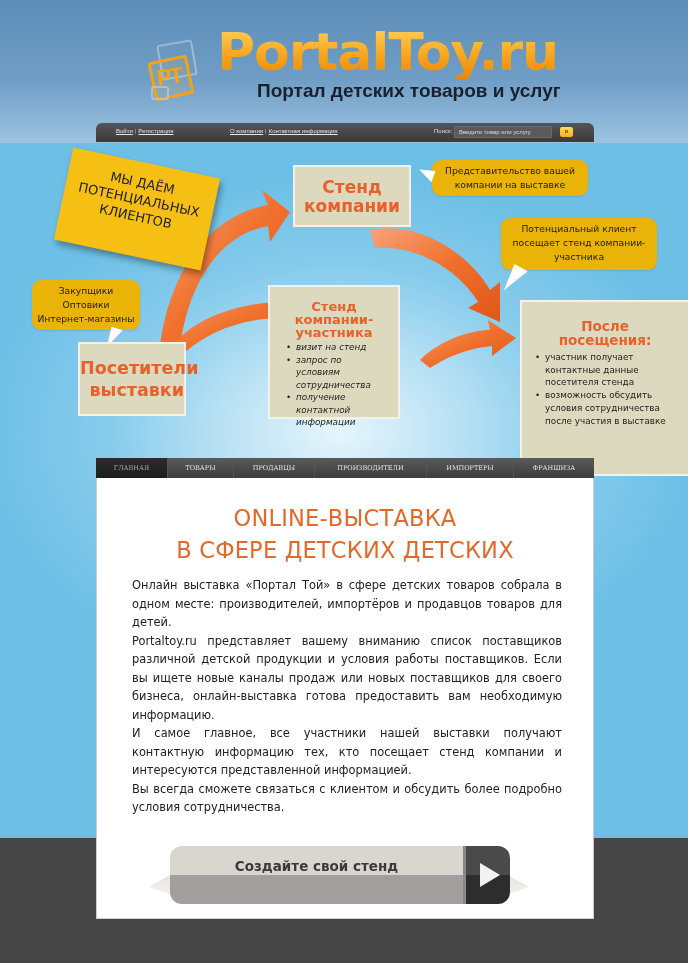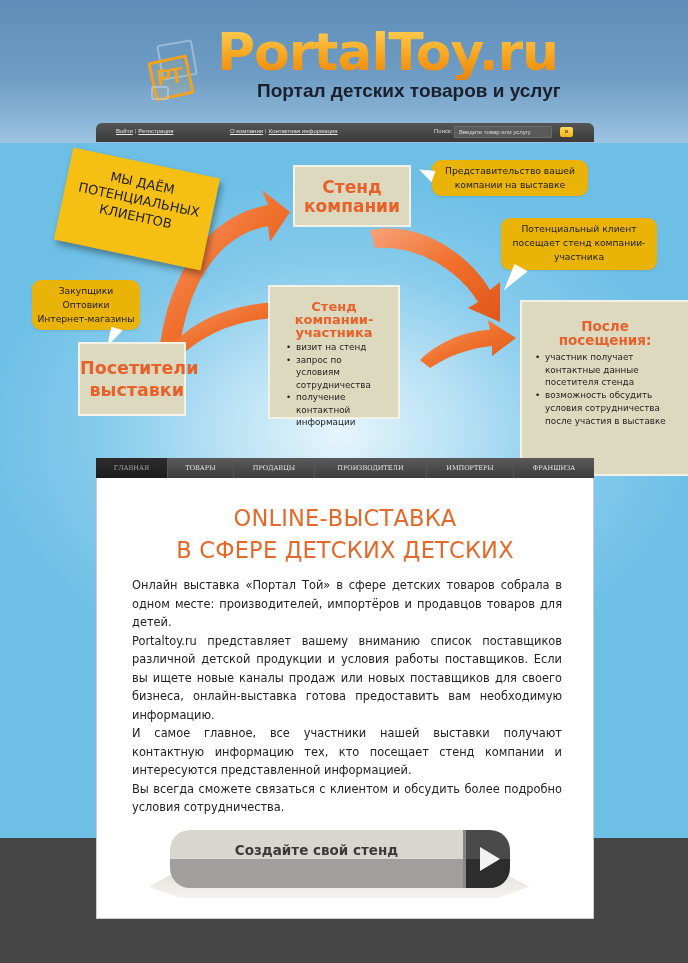--- a/index.html
+++ b/index.html
@@ -108,22 +108,22 @@
   .content-title {
     position: absolute; left: 0; top: 24px; width: 100%; text-align: center;
     font-family: "DejaVu Sans", sans-serif; font-size: 22.5px; color: #e3692a; line-height: 32px; font-weight: normal;
     letter-spacing: 0.2px;
   }
   .content-body {
     position: absolute; left: 35px; top: 98px; width: 430px;
     font-family: "DejaVu Sans", sans-serif; font-size: 11.4px; color: #222; line-height: 18.5px; text-align: justify;
   }
   .cta {
-    position: absolute; left: 73px; top: 352px; width: 340px; height: 58px;
-    border-radius: 20px; overflow: hidden;
+    position: absolute; left: 73px; top: 368px; width: 340px; height: 58px;
+    border-radius: 12px; overflow: hidden;
   }
   .cta-shadow {
     position: absolute; left: 52px; top: 392px; width: 380px; height: 28px;
     background: linear-gradient(180deg,#e0ddd6,#f4f2ee);
     clip-path: polygon(0 60%, 8% 0, 92% 0, 100% 60%, 92% 100%, 8% 100%);
     opacity: .9;
   }
   .cta-label {
     position: absolute; left: 0; top: 0; width: 293px; height: 58px;
     background: linear-gradient(180deg,#d9d5cf 0%,#d9d5cf 50%,#a29e9d 50%,#a29e9d 100%);
@@ -223,21 +223,21 @@
     <div>выставки</div>
   </div>
 </div>
 
 <div class="box" style="left:268px; top:285px; width:132px; height:134px;">
   <div class="title" style="font-size:13px; line-height:13px; padding-top:13px;">
     <div>Стенд</div>
     <div>компании-</div>
     <div>участника</div>
   </div>
-  <ul style="padding:2px 22px 0 14px; font-size:8.8px; line-height:12.5px;">
+  <ul style="padding:2px 22px 0 14px; font-size:8.8px; line-height:12.5px;font-style:italic;">
     <li>визит на стенд</li>
     <li>запрос по условиям сотрудничества</li>
     <li>получение контактной информации</li>
   </ul>
 </div>
 
 <div class="box" style="left:488px; top:300px; width:170px; height:176px;margin-left:32px;">
   <div class="title" style="font-size:13.5px; line-height:14px; padding-top:17px;">
     <div>После</div>
     <div>посещения:</div>

